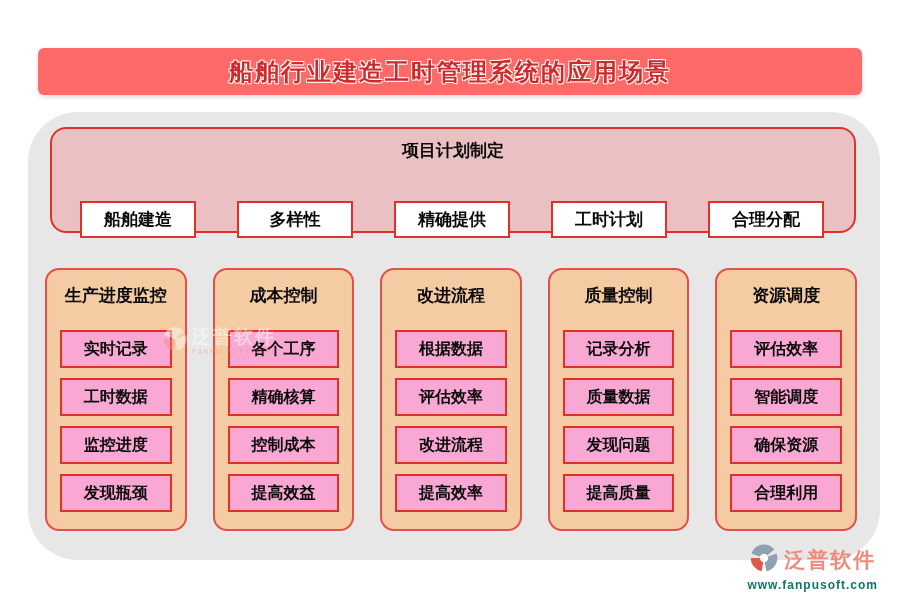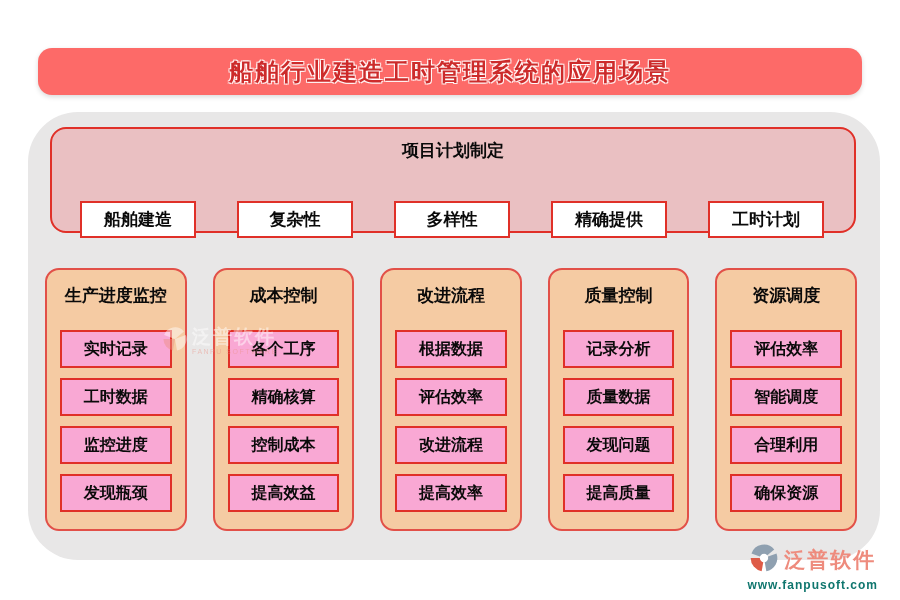--- a/index.html
+++ b/index.html
@@ -3,21 +3,21 @@
 <meta charset="utf-8">
 <style>
   html,body{margin:0;padding:0;background:#ffffff;}
   .page{
     position:relative;width:900px;height:600px;background:#ffffff;overflow:hidden;
     font-family:"Liberation Sans","DejaVu Sans",sans-serif;
   }
   
   .banner{
     position:absolute;left:38px;top:48px;width:824px;height:47px;
-    background:#FD6A68;border-radius:14px;
+    background:#FD6A68;border-radius:6px;
     display:flex;align-items:center;justify-content:center;
     box-shadow:0 2px 5px rgba(0,0,0,.15);
   }
   .banner-title{
     font-size:24px;font-weight:bold;letter-spacing:2px;color:#CD2B2B;
     text-shadow:-1px -1px 0 rgba(255,255,255,.85), 1px -1px 0 rgba(255,255,255,.85),
                 -1px 1px 0 rgba(255,255,255,.85), 1px 1px 0 rgba(255,255,255,.85);
   }
   
   .canvas{
@@ -87,24 +87,24 @@
   <div class="banner">
     <span class="banner-title">船舶行业建造工时管理系统的应用场景</span>
   </div>
 
   <div class="canvas">
 
     <div class="plan-box">
       <div class="plan-title">项目计划制定</div>
       <div class="plan-row">
         <div class="plan-item">船舶建造</div>
-        <div class="plan-item">复杂性</div>
         <div class="plan-item">多样性</div>
         <div class="plan-item">精确提供</div>
         <div class="plan-item">工时计划</div>
+        <div class="plan-item">合理分配</div>
       </div>
     </div>
 
     <div class="columns">
 
       <div class="column">
         <div class="col-title">生产进度监控</div>
         <div class="col-btn">实时记录</div>
         <div class="col-btn">工时数据</div>
         <div class="col-btn">监控进度</div>
@@ -132,22 +132,22 @@
         <div class="col-btn">记录分析</div>
         <div class="col-btn">质量数据</div>
         <div class="col-btn">发现问题</div>
         <div class="col-btn">提高质量</div>
       </div>
 
       <div class="column">
         <div class="col-title">资源调度</div>
         <div class="col-btn">评估效率</div>
         <div class="col-btn">智能调度</div>
+        <div class="col-btn">确保资源</div>
         <div class="col-btn">合理利用</div>
-        <div class="col-btn">确保资源</div>
       </div>
 
     </div>
   </div>
 
   <div class="watermark">
     <span>
       <svg width="26" height="26" viewBox="0 0 36 36">
         <path d="M18,18 L2.96,12.53 A16,16 0 0 1 30.3,7.7 Z" fill="rgba(255,255,255,0.9)"></path>
         <path d="M18,18 L33,12.5 A16,16 0 0 1 20.8,33.8 Z" fill="rgba(255,255,255,0.9)"></path>

